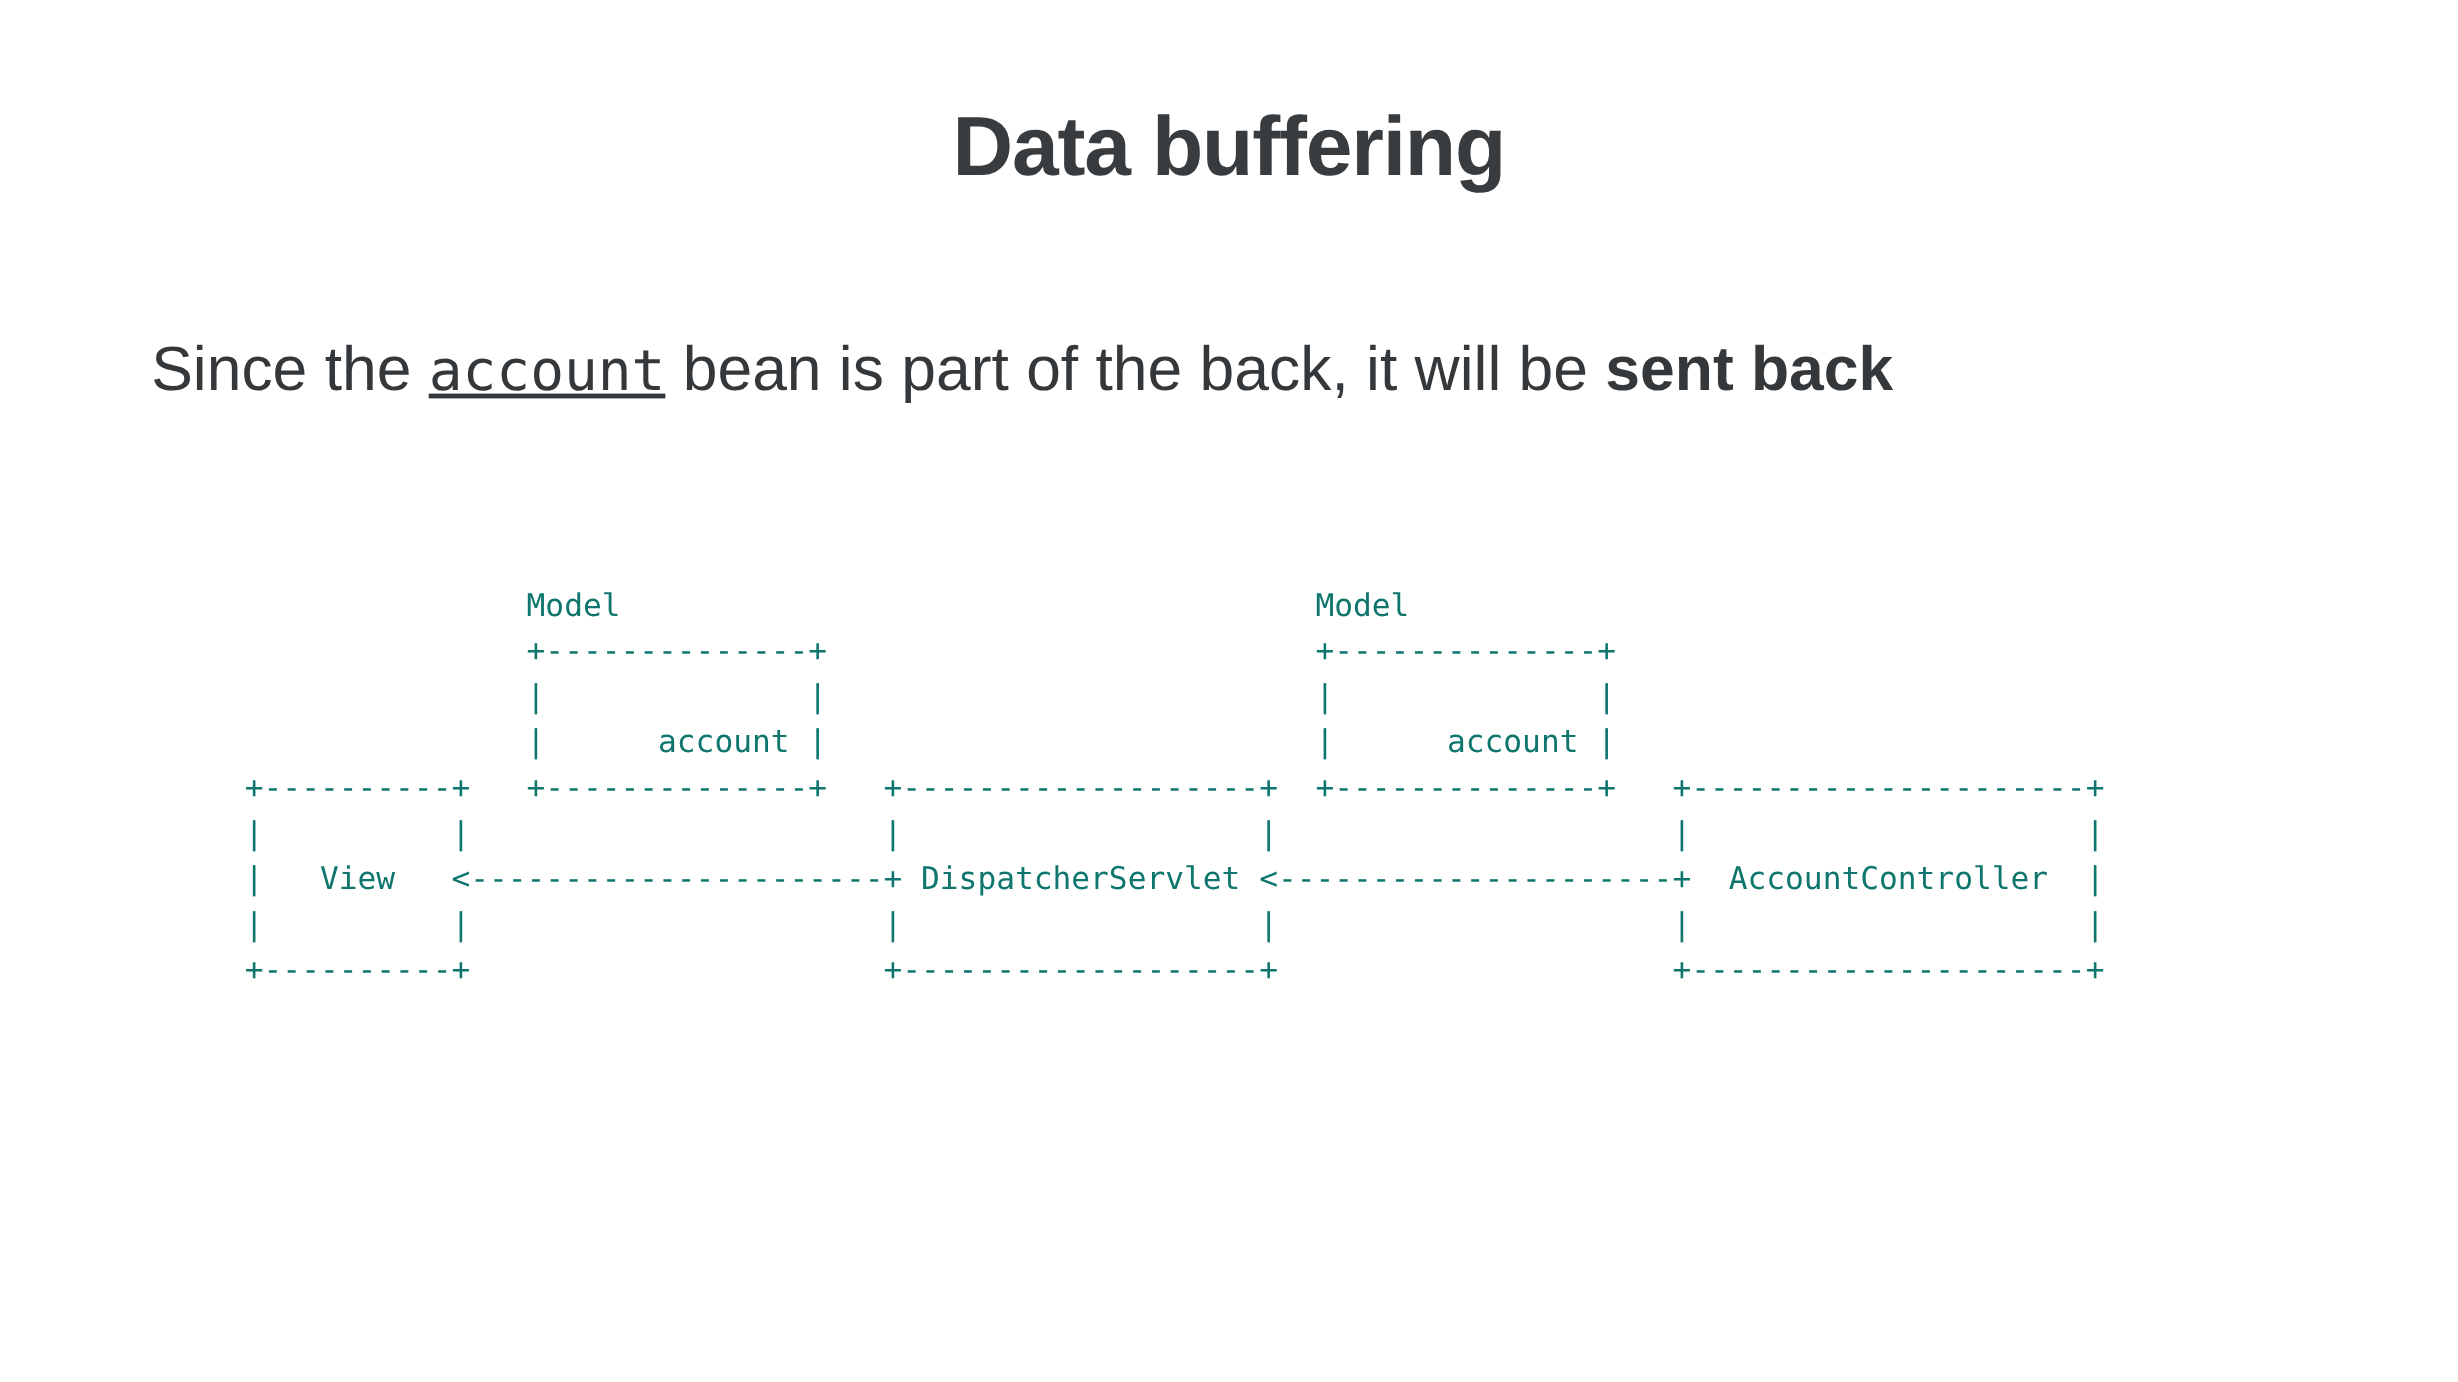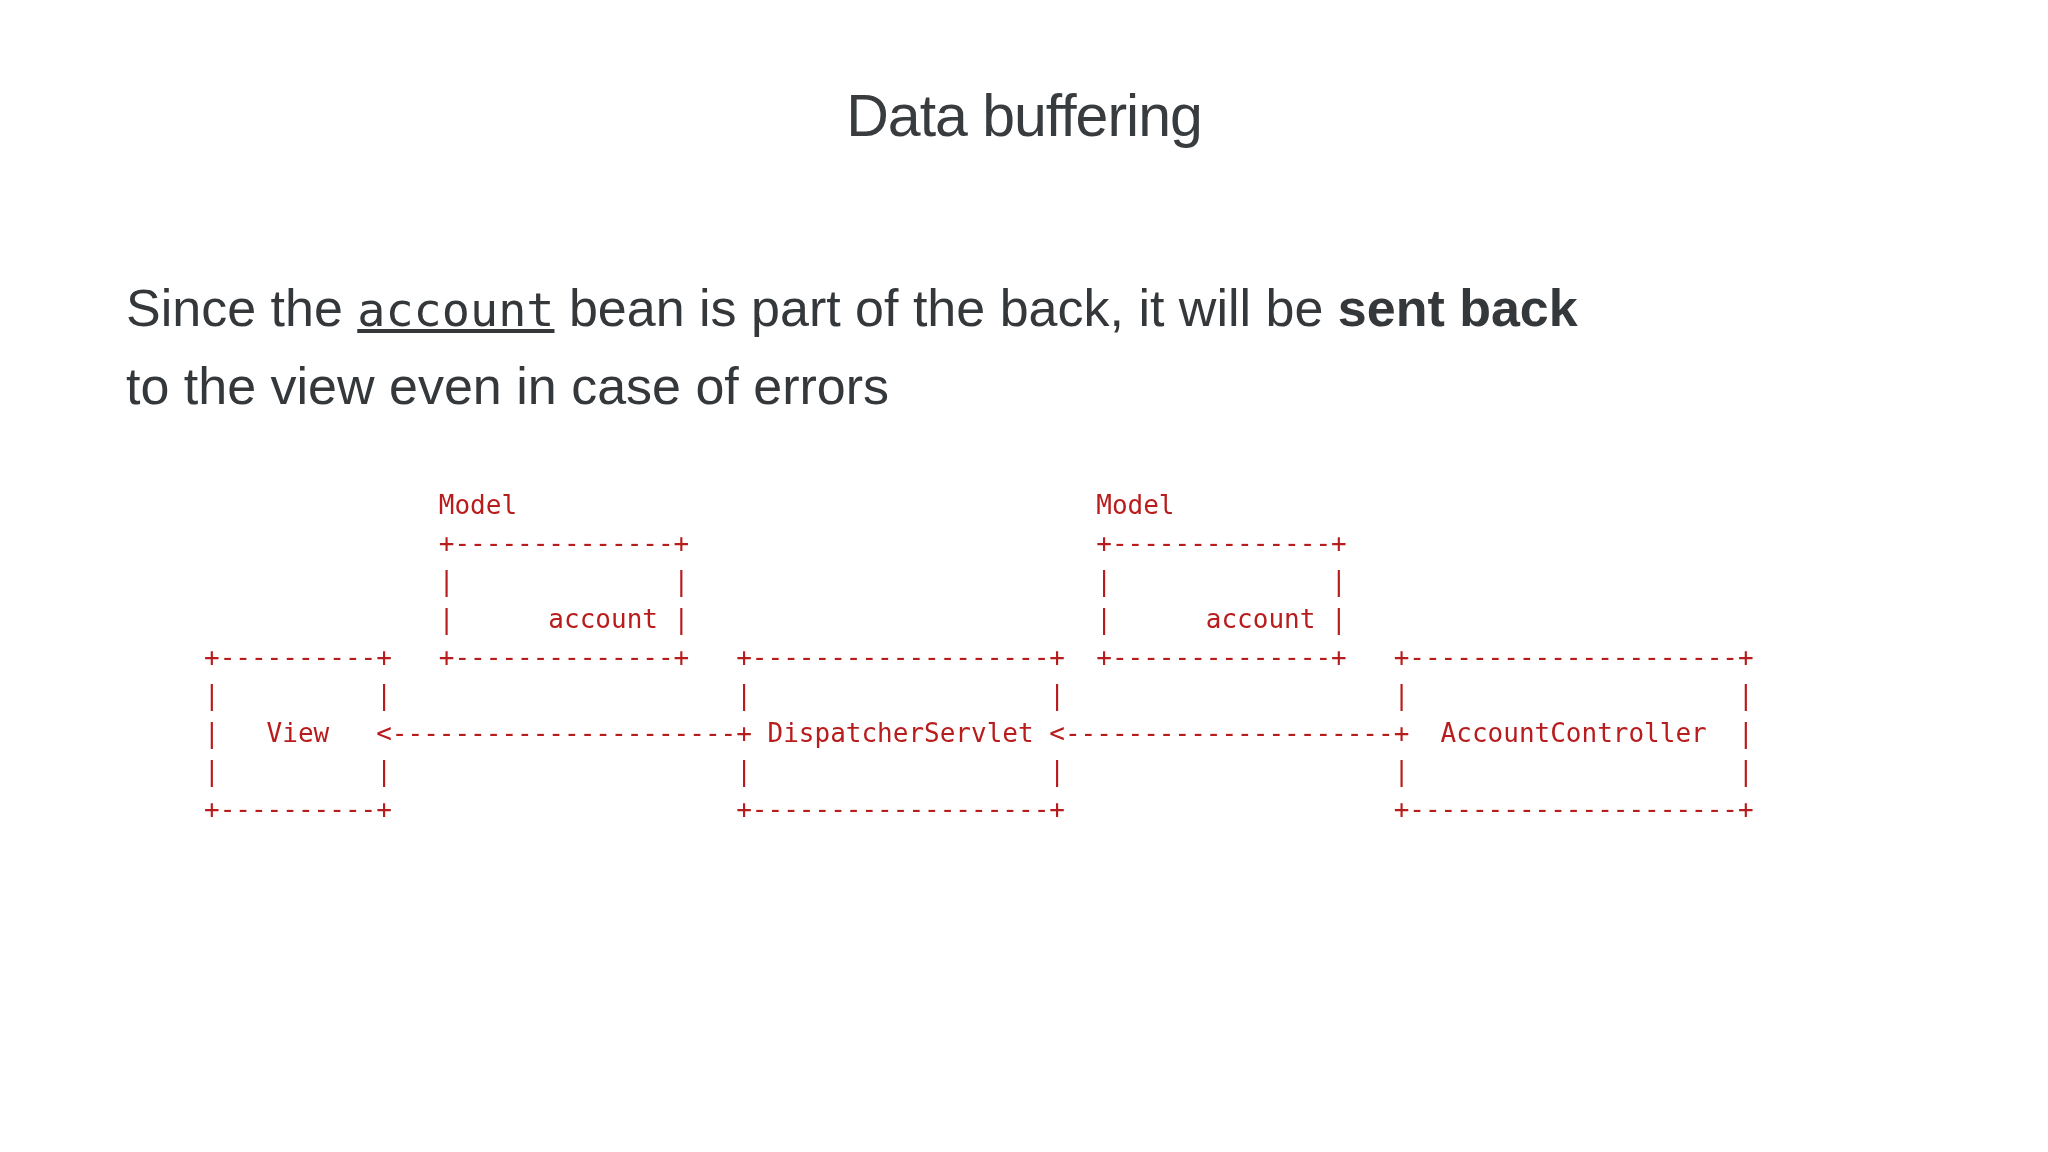--- a/index.html
+++ b/index.html
@@ -15,23 +15,23 @@
     font-family: "Liberation Sans", sans-serif;
     color: #35383b;
   }
   .slide-title {
     position: absolute;
     top: 86px;
     left: 0;
     width: 2048px;
     margin: 0;
     text-align: center;
-    font-size: 59px;
+    font-size: 70px;
     line-height: 1.05;
-    font-weight: 400;
+    font-weight: 700;
     letter-spacing: -1px;
     color: #383c3f;
   }
   .slide-paragraph {
     position: absolute;
     left: 126px;
     top: 270px;
     width: 1900px;
     margin: 0;
     font-size: 52px;
@@ -50,31 +50,31 @@
   }
   .ascii-diagram {
     position: absolute;
     left: 204px;
     top: 486px;
     margin: 0;
     font-family: "DejaVu Sans Mono", monospace;
     font-size: 26px;
     line-height: 38px;
     white-space: pre;
-    color: #b91c1c;
+    color: #0f766e;
   }
 </style>
 </head>
 <body>
 
 <div>
 
   <h1 class="slide-title">Data buffering</h1>
 
-  <p class="slide-paragraph"><span>Since the </span><code>account</code><span> bean is part of the back, it will be </span><strong>sent back</strong><br><span>to the view even in case of errors</span></p>
+  <p class="slide-paragraph"><span>Since the </span><code>account</code><span> bean is part of the back, it will be </span><strong>sent back</strong><br></p>
 
   <pre class="ascii-diagram">               Model                                     Model
                +--------------+                          +--------------+
                |              |                          |              |
                |      account |                          |      account |
 +----------+   +--------------+   +-------------------+  +--------------+   +---------------------+
 |          |                      |                   |                     |                     |
 |   View   &lt;----------------------+ DispatcherServlet &lt;---------------------+  AccountController  |
 |          |                      |                   |                     |                     |
 +----------+                      +-------------------+                     +---------------------+</pre>

